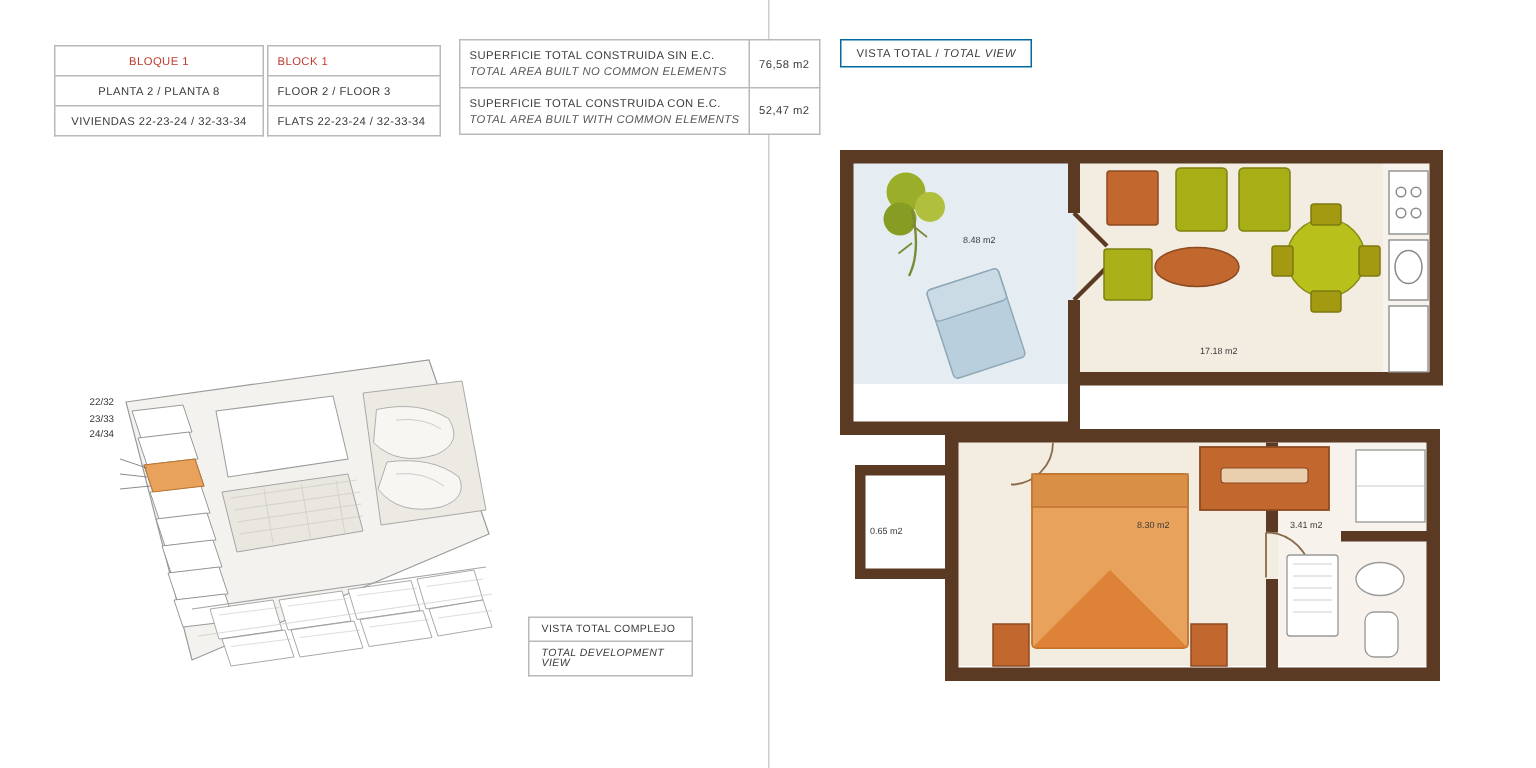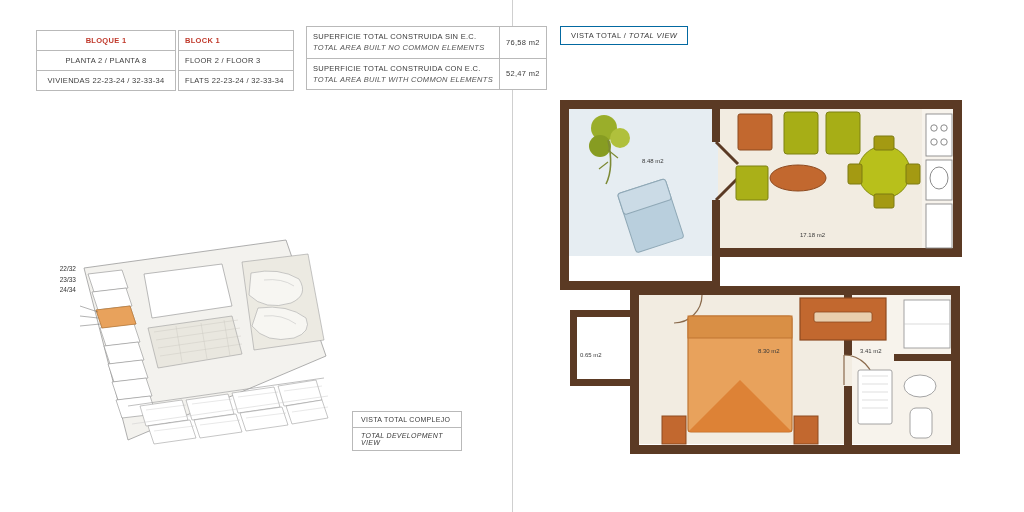--- a/index.html
+++ b/index.html
@@ -25,21 +25,21 @@
   }
   .tbl td{
     border:1px solid #b9b9b9;
     font-size:7.5px;
     letter-spacing:.3px;
     color:#3b3b3b;
     padding:4px 6px;
     background:#fff;
     white-space:nowrap;
   }
-  .tbl td.head{color:#c0392b;font-weight:bold;}
+  .tbl td.head{color:#c0392b;font-weight:normal;}
   .tbl td.ctr{text-align:center;}
 
   #tbl-es{left:36px;top:30px;width:140px;}
   #tbl-en{left:178px;top:30px;width:116px;}
   #tbl-area{left:306px;top:26px;padding-left:37px;}
 
   #tbl-es td,#tbl-en td{height:11px;}
   #tbl-es td{width:128px;}
   #tbl-en td{width:104px;margin-left:12px;}
 

